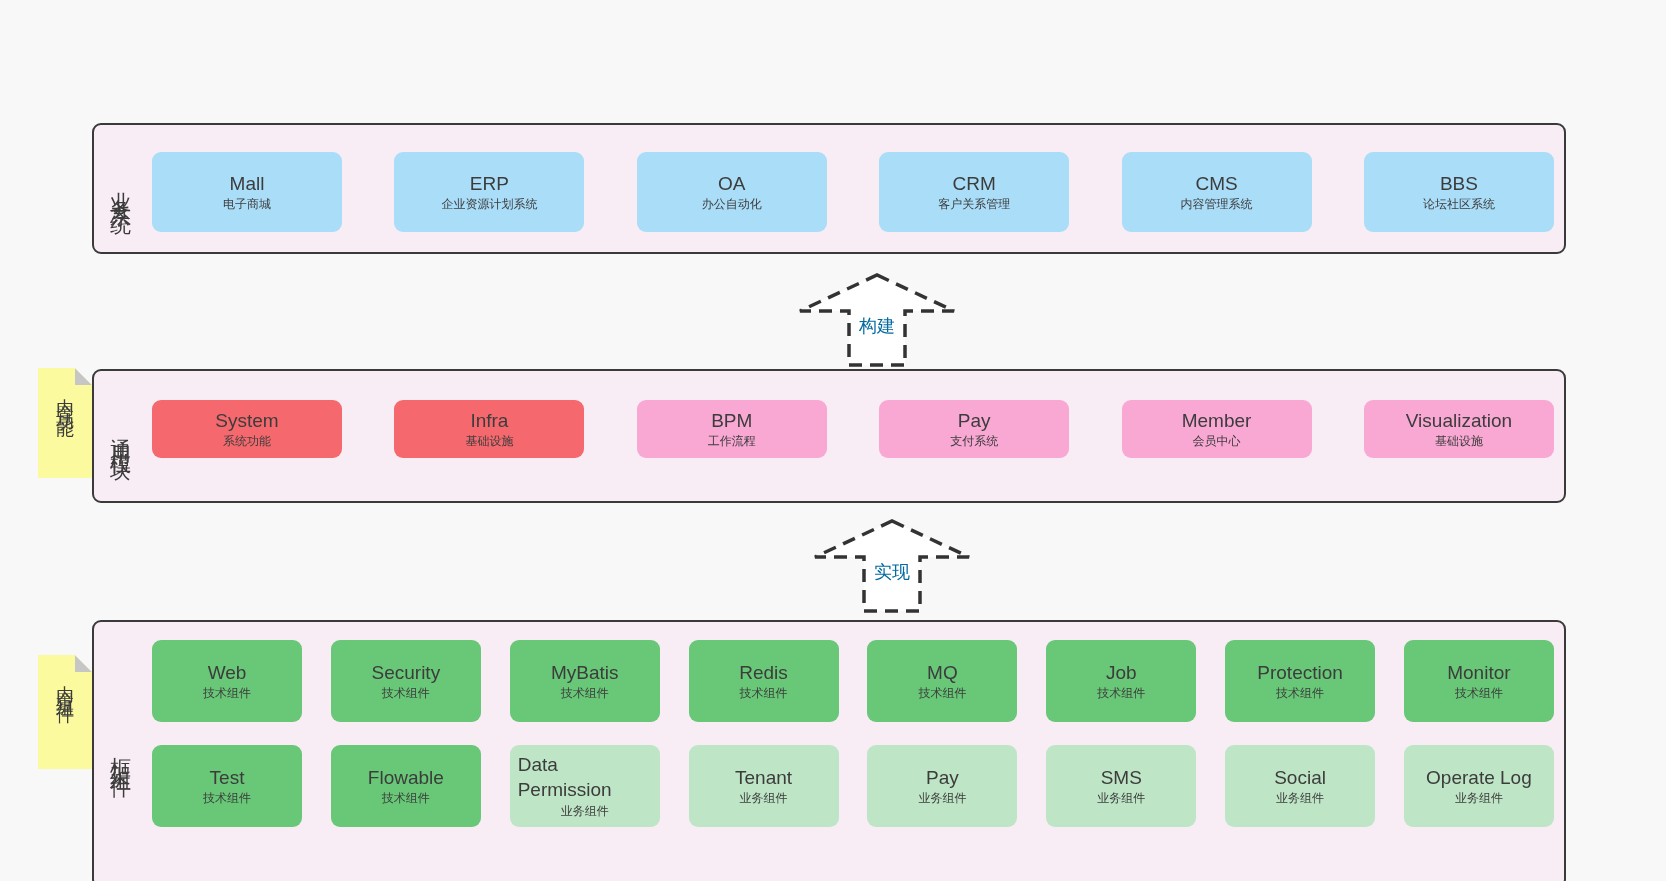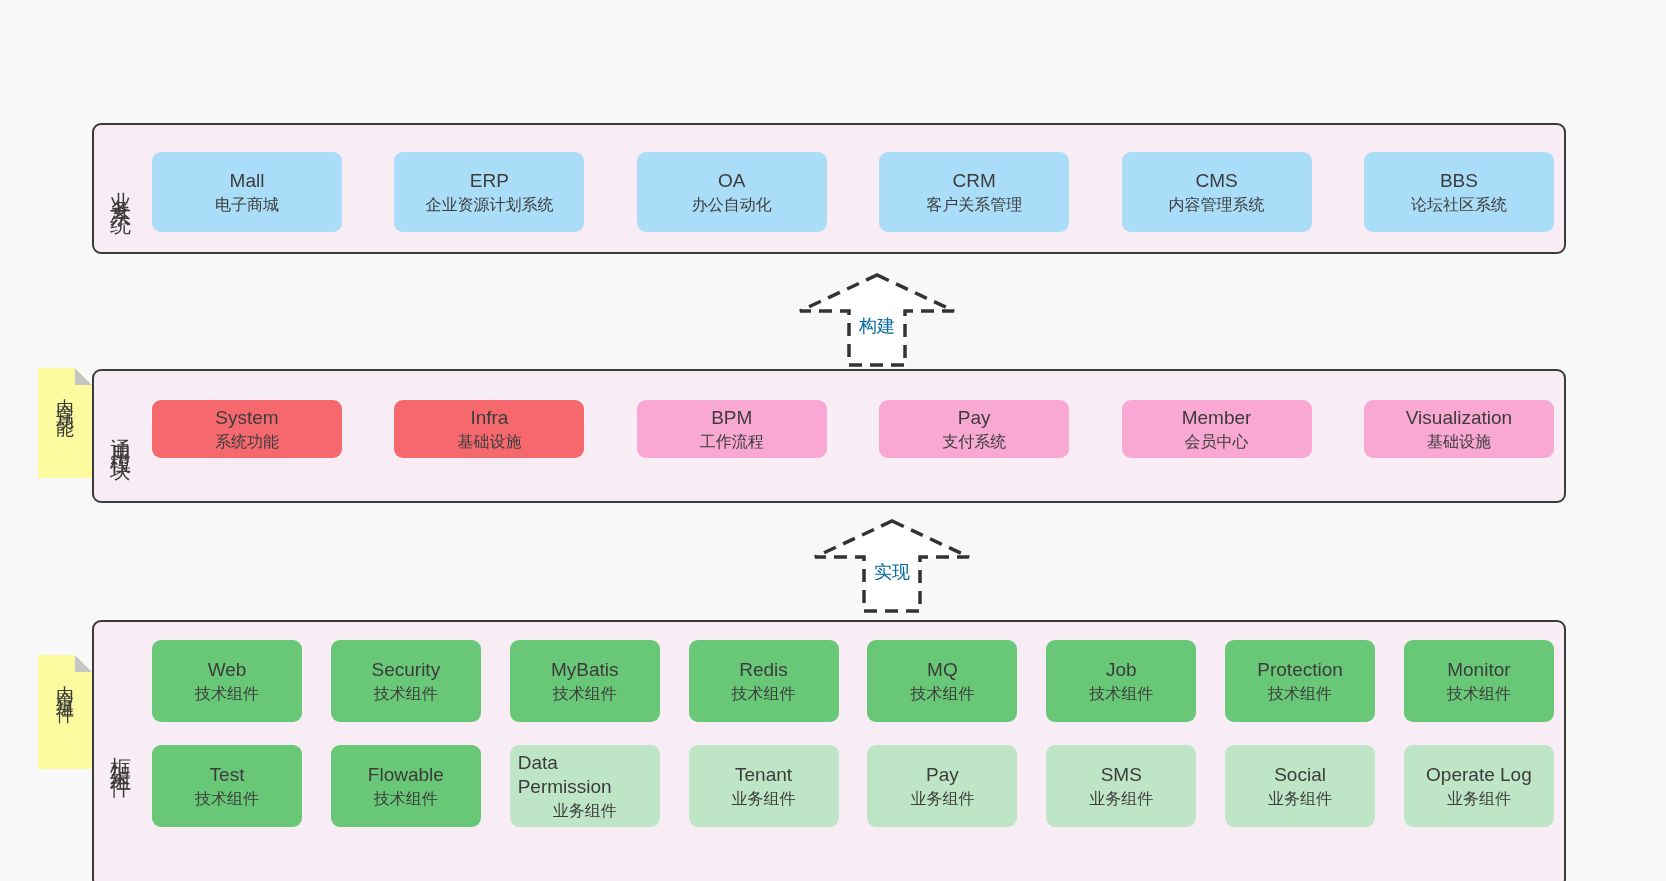--- a/index.html
+++ b/index.html
@@ -37,21 +37,21 @@
   #band-components .row-2     { top:123px; }
 
   .box {
     display:flex; flex-direction:column; align-items:center; justify-content:center;
     border-radius:9px; box-sizing:border-box; padding:4px 8px;
   }
   .box-wide  { width:190px; height:80px; }
   #band-modules .box-wide { height:58px; }
   .box-small { width:150px; height:82px; }
   .box-name { font-size:19px; line-height:1.3; }
-  .box-desc { font-size:16px; line-height:1.35; }
+  .box-desc { font-size:12px; line-height:1.35; }
 
   .blue        { background:#aaddf8; }
   .red         { background:#f5696e; }
   .pink        { background:#f9a8d4; }
   .green-dark  { background:#68c877; }
   .green-light { background:#bee6c6; }
 
   .sticky {
     position:absolute; left:38px; width:54px; background:#fbfa9e;
     clip-path:polygon(0 0, calc(100% - 17px) 0, 100% 17px, 100% 100%, 0 100%);

